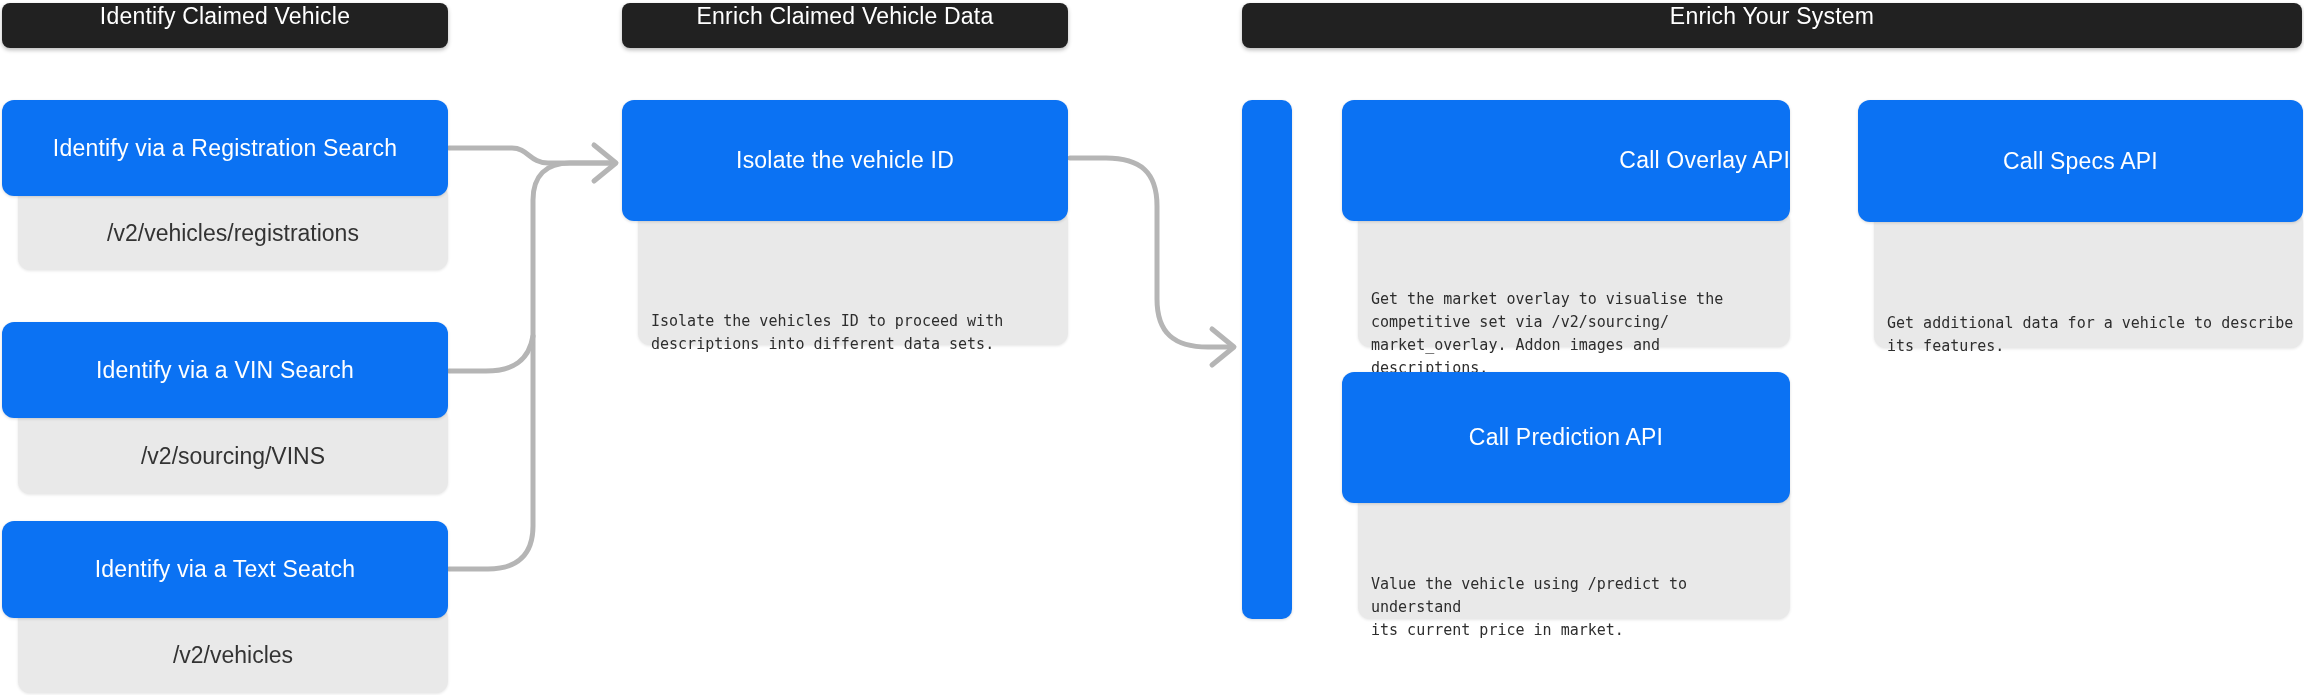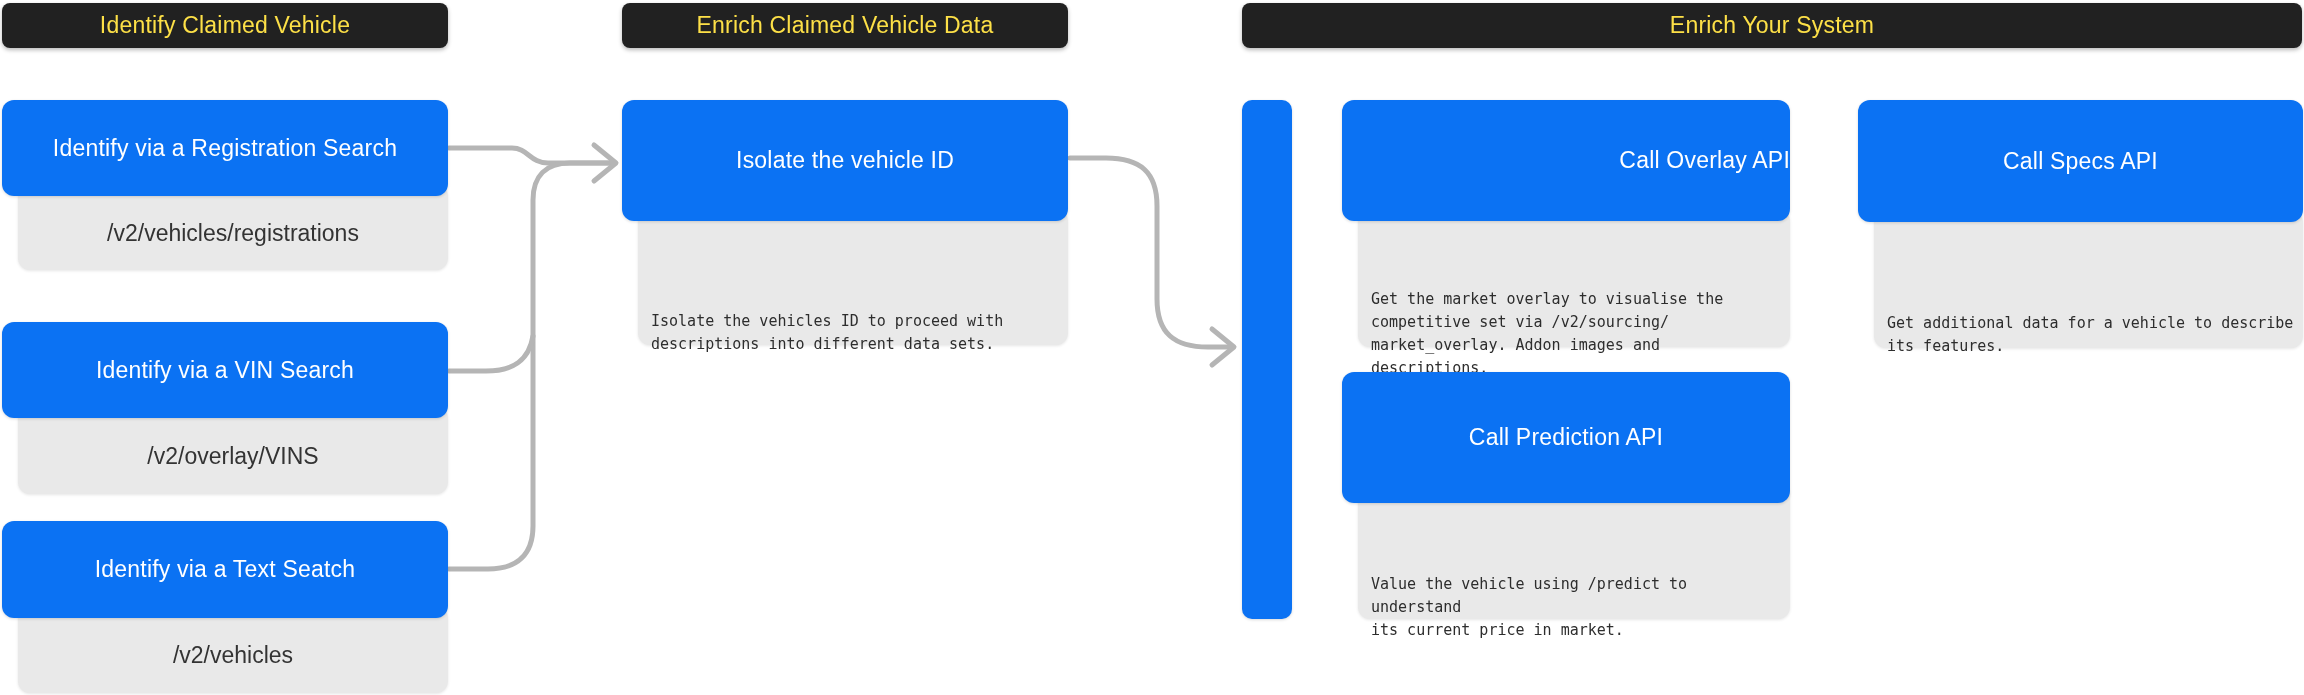--- a/index.html
+++ b/index.html
@@ -2,22 +2,22 @@
 <html><head>
 <meta charset="utf-8">
 <style>
   html,body{margin:0;padding:0;background:#ffffff;}
   .canvas{
     position:relative;width:2304px;height:695px;background:#ffffff;overflow:hidden;
     font-family:"Liberation Sans", sans-serif;
   }
   .section-header{
     position:absolute;height:45px;background:#212121;border-radius:8px;
-    display:flex;align-items:center;justify-content:center;
-    color:#fde047;font-size:23px;font-weight:500;letter-spacing:.2px;
+    display:flex;justify-content:center;
+    color:#ffffff;font-size:23px;font-weight:500;letter-spacing:.2px;
     box-shadow:0 2px 4px rgba(0,0,0,.28);
   }
   .node{position:absolute;}
   .node .panel{
     position:absolute;left:16px;right:0;bottom:0;background:#e9e9e9;border-radius:12px;
     box-shadow:0 1px 3px rgba(0,0,0,.10);
   }
   .node .head{
     position:absolute;left:0;right:0;top:0;background:#0b72f3;border-radius:12px;
     display:flex;align-items:center;justify-content:center;
@@ -68,21 +68,21 @@
     <div class="panel" style="top:84px;">
       <div class="endpoint" style="top:12px;bottom:0;">/v2/vehicles/registrations</div>
     </div>
     <div class="head" style="height:96px;">
       <span>Identify via a Registration Search</span>
     </div>
   </div>
 
   <div class="node" style="left:2px;top:322px;width:446px;height:172px;">
     <div class="panel" style="top:84px;">
-      <div class="endpoint" style="top:12px;bottom:0;">/v2/overlay/VINS</div>
+      <div class="endpoint" style="top:12px;bottom:0;">/v2/sourcing/VINS</div>
     </div>
     <div class="head" style="height:96px;">
       <span>Identify via a VIN Search</span>
     </div>
   </div>
 
   <div class="node" style="left:2px;top:521px;width:446px;height:172px;">
     <div class="panel" style="top:85px;">
       <div class="endpoint" style="top:12px;bottom:0;">/v2/vehicles</div>
     </div>

